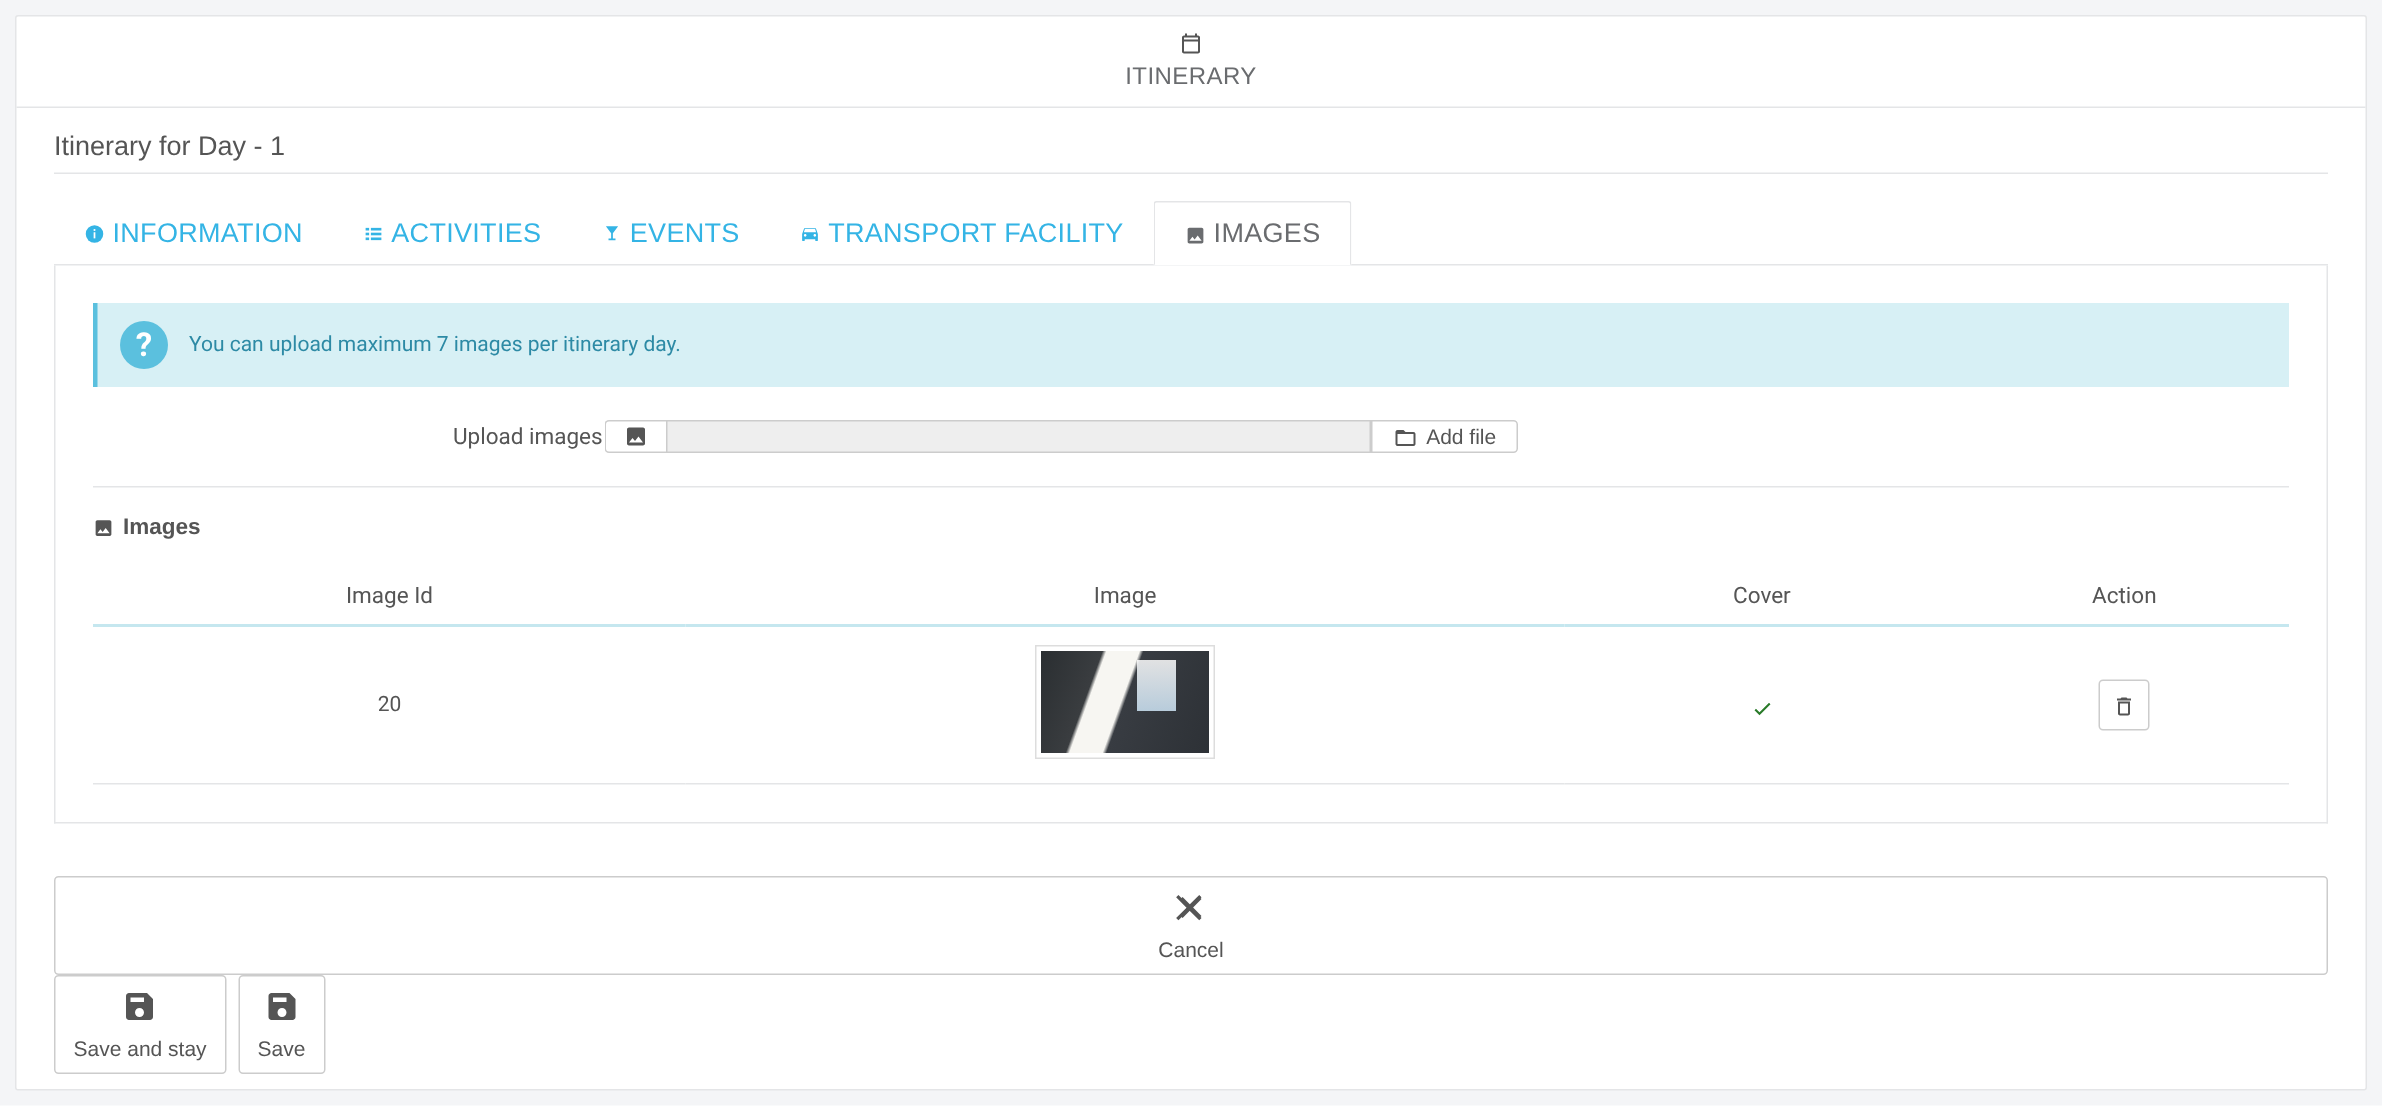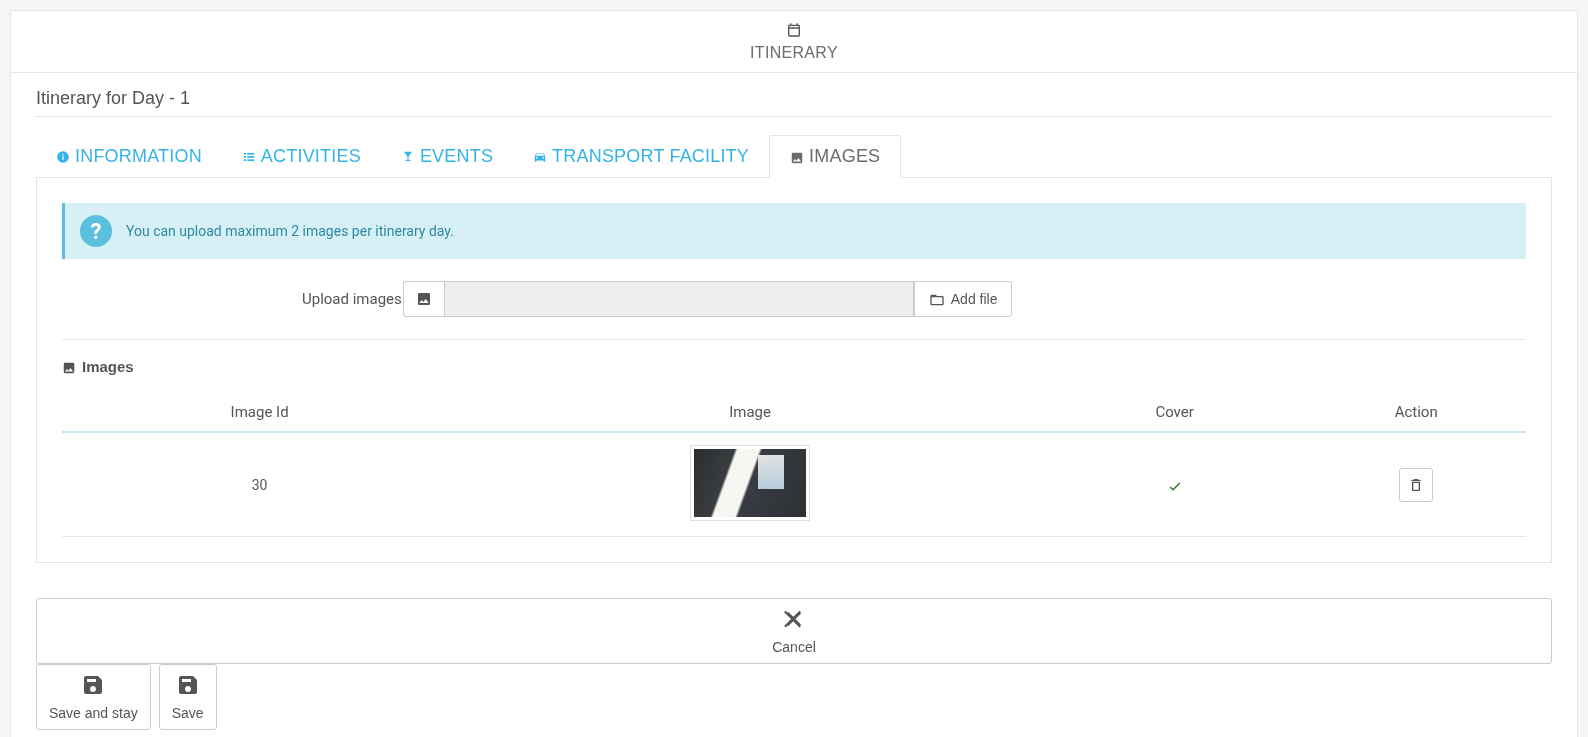--- a/index.html
+++ b/index.html
@@ -116,21 +116,21 @@
       padding-left: 240px;
       flex-wrap: wrap;
     }
     .upload-label {
       color: #555;
       font-size: 15px;
       white-space: nowrap;
     }
     .input-group {
       display: flex;
-      height: 36px;
+      height: 22px;
     }
     .input-addon-left {
       border: 1px solid #ccc;
       border-right: none;
       background: #fff;
       padding: 0 12px;
       display: flex;
       align-items: center;
       border-radius: 3px 0 0 3px;
       color: #555;
@@ -338,21 +338,21 @@
               </svg>
           </span>
           <span>IMAGES</span>
         </li>
       </ul>
 
       <div class="tab-content-wrapper">
 
         <div class="alert-info">
           <div class="alert-icon">?</div>
-          <span>You can upload maximum 2 images per itinerary day.</span>
+          <span>You can upload maximum 7 images per itinerary day.</span>
         </div>
 
         <div class="upload-row">
           <span class="upload-label">Upload images</span>
           <div class="input-group">
             <span class="input-addon-left">
               <svg class="icon-svg" viewBox="0 0 24 24">
                   <path d="M21 19V5c0-1.1-.9-2-2-2H5c-1.1 0-2 .9-2 2v14c0 1.1.9 2 2 2h14c1.1 0 2-.9 2-2zM8.5 13.5l2.5 3 3.5-4.5 4.5 6H5l3.5-4.5z"></path>
                 </svg>
             </span>
@@ -381,21 +381,21 @@
           <thead>
             <tr>
               <th style="width:27%">Image Id</th>
               <th style="width:40%">Image</th>
               <th style="width:18%">Cover</th>
               <th style="width:15%">Action</th>
             </tr>
           </thead>
           <tbody>
             <tr>
-              <td>30</td>
+              <td>20</td>
               <td>
                 <div class="thumb">
                   <div class="thumb-inner"></div>
                 </div>
               </td>
               <td>
                 <span class="check-green">
                   <svg class="icon-svg" viewBox="0 0 24 24">
                       <path d="M9 16.2l-3.5-3.5L4 14.2 9 19.2 20 8.2l-1.5-1.5z"></path>
                     </svg>

